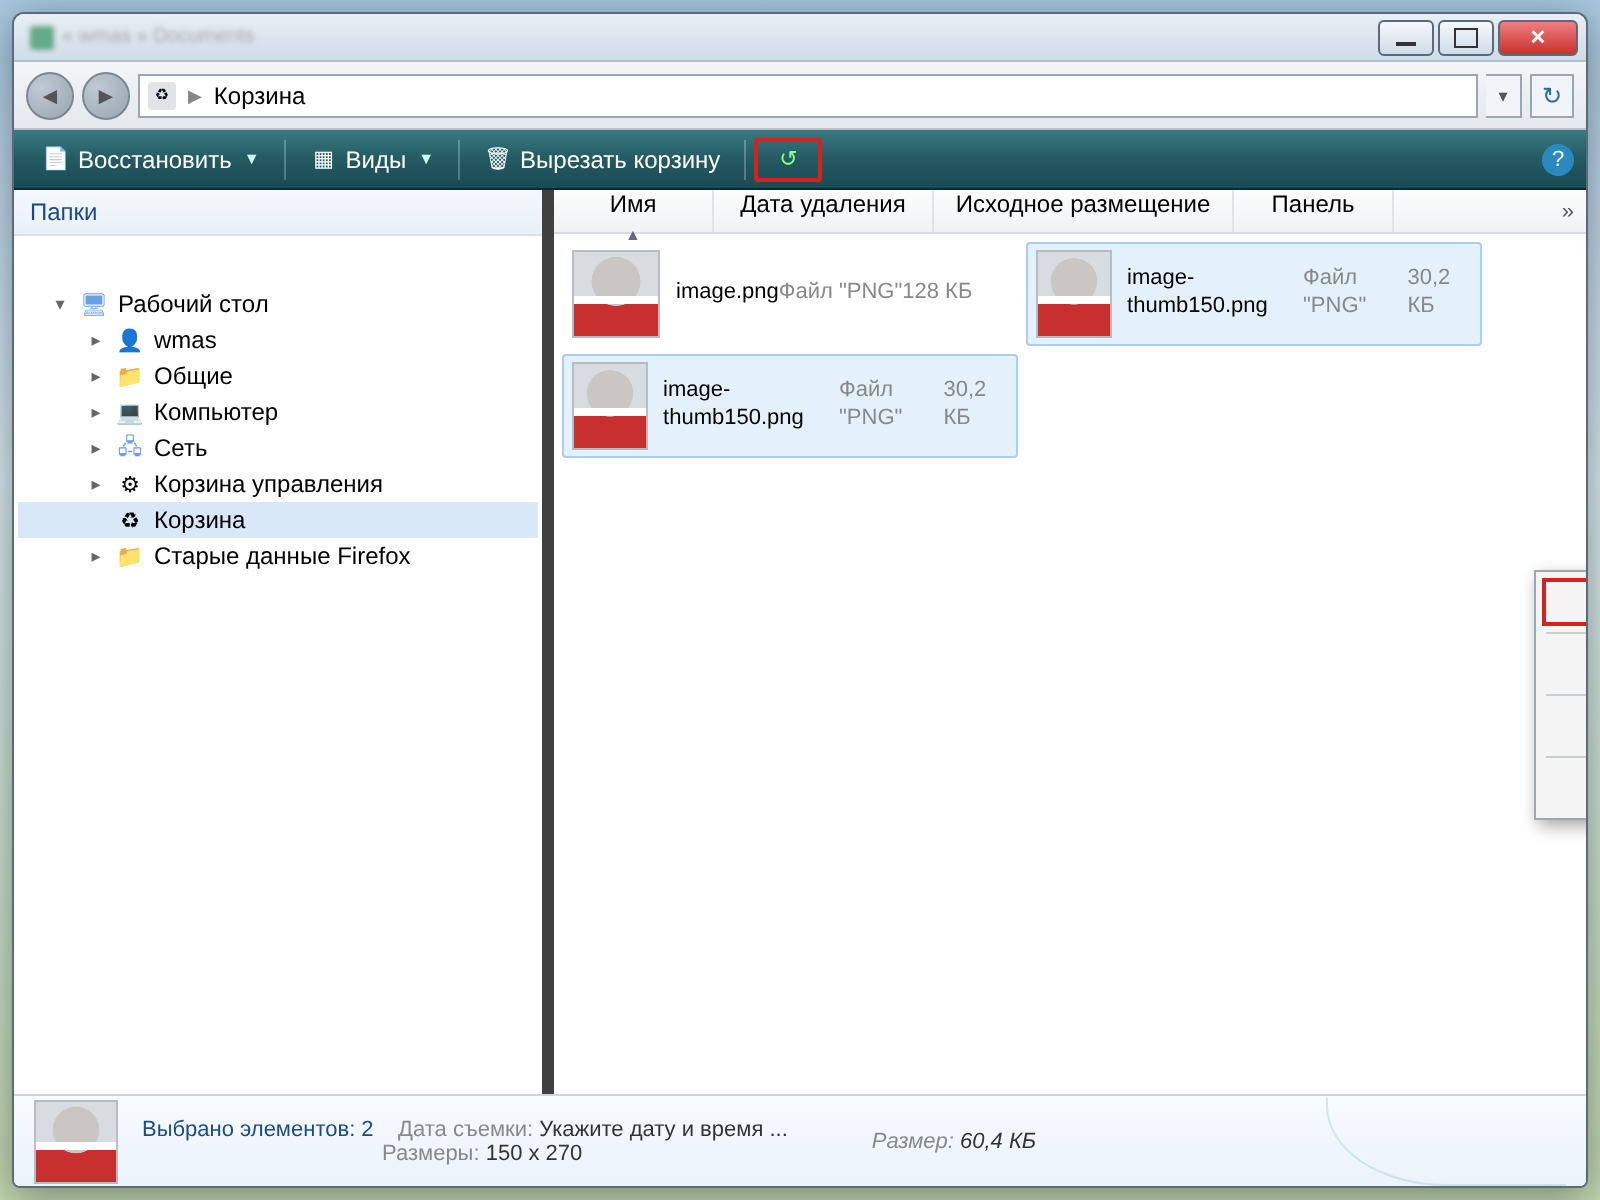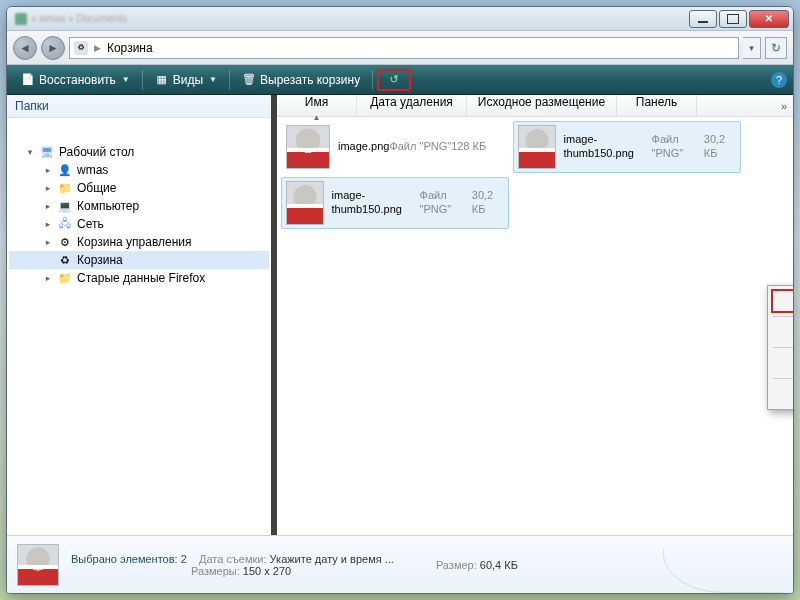--- a/index.html
+++ b/index.html
@@ -112,21 +112,21 @@
     background:#f4f4f4; border:1px solid #9aa6b2; box-shadow:2px 3px 8px rgba(0,0,0,0.35);
     padding:3px; font-size:12px;
   }
   .ctx-item { padding:5px 10px 5px 26px; }
   .ctx-item.bold { font-weight:bold;}
   .ctx-sep { height:1px; background:#c8ccd0; margin:3px 2px;}
   .ctx-hl { border:2px solid #d82020; padding:3px 8px 3px 24px; margin:0 0 2px 0;}
 
   
   .details {
-    height:58px; border-top:1px solid #d0d4d8;
+    height:46px; border-top:1px solid #d0d4d8;
     background:linear-gradient(to bottom,#f8fbff 0%,#eaf2fb 100%);
     display:flex; align-items:center; padding:4px 10px; gap:12px; font-size:11px; color:#555;
     position:relative;
   }
   .det-thumb { width:42px; height:42px; background:#d8dce0; border:1px solid #b8bcc0; position:relative; overflow:hidden;}
   .det-thumb .cat { position:absolute; inset:0;
     background:
       radial-gradient(circle at 50% 35%, #cac6c2 0 35%, transparent 36%),
       linear-gradient(to bottom, transparent 55%, #c83030 55%); }
   .det-thumb .cat::after{content:""; position:absolute; left:0; right:0; top:52%; height:10%; background:#fff;}
@@ -311,20 +311,20 @@
         <span class="det-line1">Выбрано элементов: 2</span>
         &nbsp;&nbsp;
         <span class="det-label">Дата съемки:</span>
         <span class="det-val">Укажите дату и время ...</span>
       </div>
       <div style="padding-left:120px;">
         <span class="det-label">Размеры:</span>
         <span class="det-val">150 x 270</span>
       </div>
     </div>
-    <div style="margin-left:30px;">
+    <div style="margin-left:30px;font-style:italic;">
       <span class="det-label">Размер:</span>
       <span class="det-val">60,4 КБ</span>
     </div>
     <div class="swoosh"></div>
   </div>
 
 </div>
 
 </body></html>

